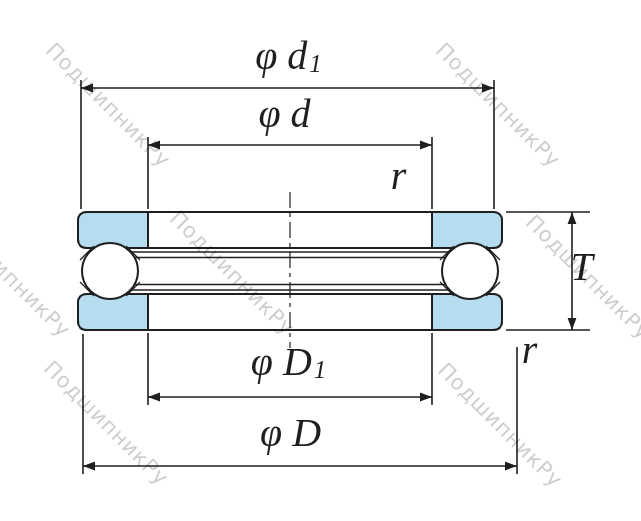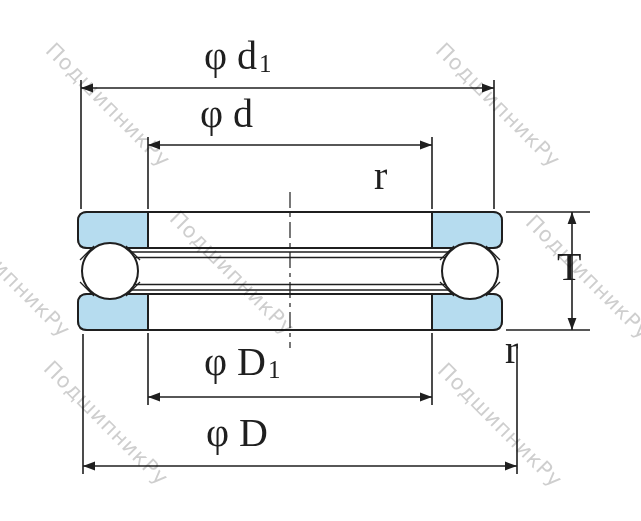--- a/index.html
+++ b/index.html
@@ -33,21 +33,23 @@
     stroke-width: 1.2;
     fill: none;
     stroke-dasharray: 16 5 4 5;
   }
   
   .dim-label {
     position: absolute;
     z-index: 2;
     height: 52px;
     line-height: 52px;
+    text-align: center;
     font-family: "Liberation Serif", "DejaVu Serif", serif;
+    font-style: italic;
     font-size: 40px;
     color: var(--line);
     letter-spacing: 1px;
     white-space: nowrap;
   }
   .dim-label .phi { margin-right: 9px; }
   .dim-label .sub {
     font-size: 25px;
     position: relative;
     top: 3px;

